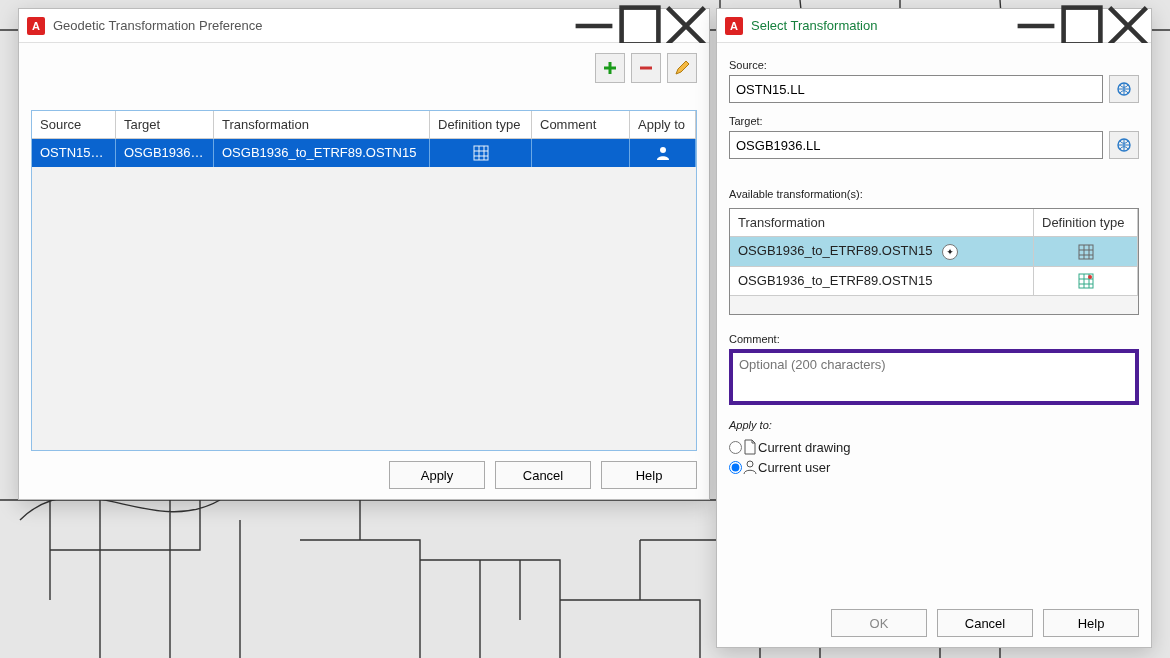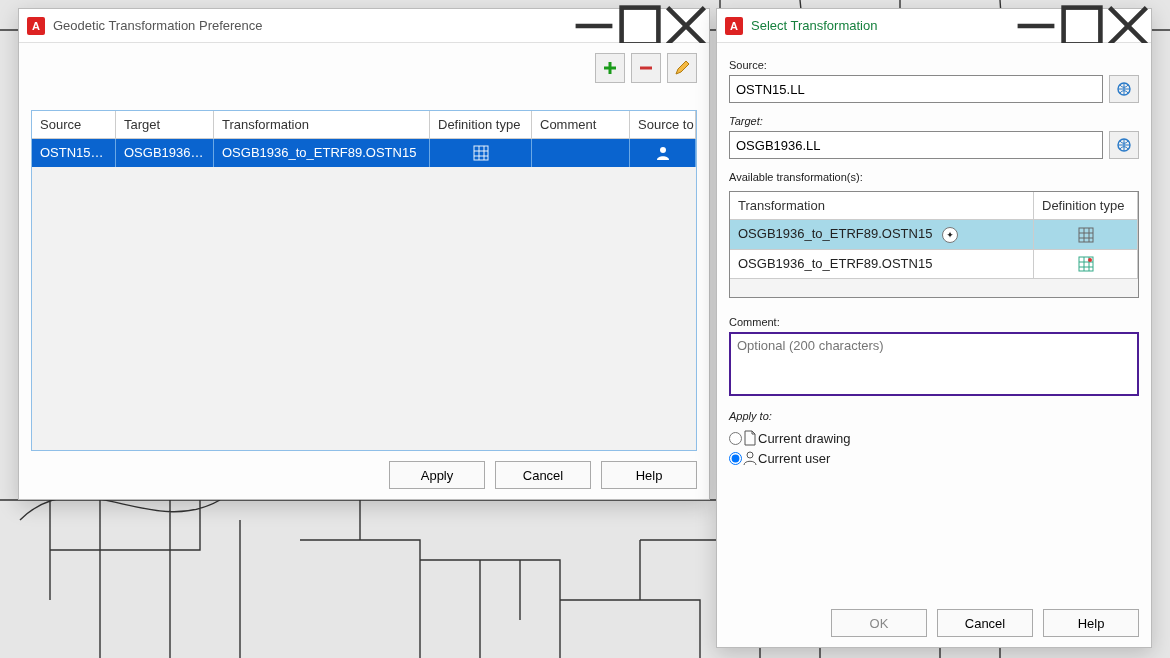--- a/index.html
+++ b/index.html
@@ -155,22 +155,22 @@
   .grid2 .grid-row { border-bottom: 1px solid #ccc; }
   .grid2 .grid-row.sel2 { background:#a7d9e8; }
   .compass {
     display:inline-flex; width:16px; height:16px;
     border:1px solid #777; border-radius:50%;
     align-items:center; justify-content:center;
     font-size:9px; margin-left:6px;
     background:#fff;
   }
   .comment-box {
-    width:100%; height:64px;
-    border:2px solid #4c1d95;
+    width:100%; height:56px;
+    border:4px solid #4c1d95;
     padding:4px 6px;
     font-size:13px; color:#4d7c0f;
     resize:none;
     font-family: inherit;
   }
   .radio-row { display:flex; align-items:center; gap:0; margin-top:4px; font-size:13px;}
   .radio-row input { margin:0; }
   .small-icon { display:inline-block; width:16px; height:16px; }
 </style>
 </head>
@@ -239,21 +239,21 @@
           </svg>
       </div>
     </div>
     <div class="grid1">
       <div class="grid-header">
         <div class="cell c-src">Source</div>
         <div class="cell c-tgt">Target</div>
         <div class="cell c-trn">Transformation</div>
         <div class="cell c-def" style="justify-content:flex-start">Definition type</div>
         <div class="cell c-cmt">Comment</div>
-        <div class="cell c-apply" style="justify-content:flex-start">Source to</div>
+        <div class="cell c-apply" style="justify-content:flex-start">Apply to</div>
       </div>
       <div class="grid-row selected">
         <div class="cell c-src">OSTN15.LL</div>
         <div class="cell c-tgt">OSGB1936.LL</div>
         <div class="cell c-trn">OSGB1936_to_ETRF89.OSTN15</div>
         <div class="cell c-def">
           <svg class="small-icon" viewBox="0 0 16 16">
             <rect x="1" y="1" width="14" height="14" fill="none" stroke="#fff" opacity="0.9"></rect>
             <line x1="1" y1="6" x2="15" y2="6" stroke="#fff" opacity="0.9"></line>
               <line x1="1" y1="11" x2="15" y2="11" stroke="#fff" opacity="0.9"></line>
@@ -307,32 +307,32 @@
     <div class="input-row">
       <input class="text-input" value="OSTN15.LL" style="">
       <div class="picker-btn">
         <svg viewBox="0 0 16 16" width="16" height="16">
           <circle cx="8" cy="8" r="6" fill="none" stroke="#2a7ac8" stroke-width="1.4"></circle>
             <path d="M2 8 H14 M8 2 V14 M4 4 C 6 7 10 7 12 4 M4 12 C 6 9 10 9 12 12" fill="none" stroke="#2a7ac8"></path>
         </svg>
       </div>
     </div>
 
-    <div class="form-label" style="margin-top:12px;font-style:italic;">Target:</div>
+    <div class="form-label" style="margin-top:12px;">Target:</div>
     <div class="input-row">
       <input class="text-input" value="OSGB1936.LL" style="">
       <div class="picker-btn">
         <svg viewBox="0 0 16 16" width="16" height="16">
           <circle cx="8" cy="8" r="6" fill="none" stroke="#2a7ac8" stroke-width="1.4"></circle>
             <path d="M2 8 H14 M8 2 V14 M4 4 C 6 7 10 7 12 4 M4 12 C 6 9 10 9 12 12" fill="none" stroke="#2a7ac8"></path>
         </svg>
       </div>
     </div>
 
-    <div class="form-label" style="margin-top:12px;">Available transformation(s):</div>
+    <div class="form-label" style="margin-top:29px;">Available transformation(s):</div>
     <div class="grid2">
       <div class="grid-header">
         <div class="cell g2-trn">Transformation</div>
         <div class="cell g2-def" style="justify-content:flex-start">Definition type</div>
       </div>
       <div class="grid-row sel2">
         <div class="cell g2-trn">
           <span>OSGB1936_to_ETRF89.OSTN15</span>
           <span class="compass">✦</span>
         </div>

